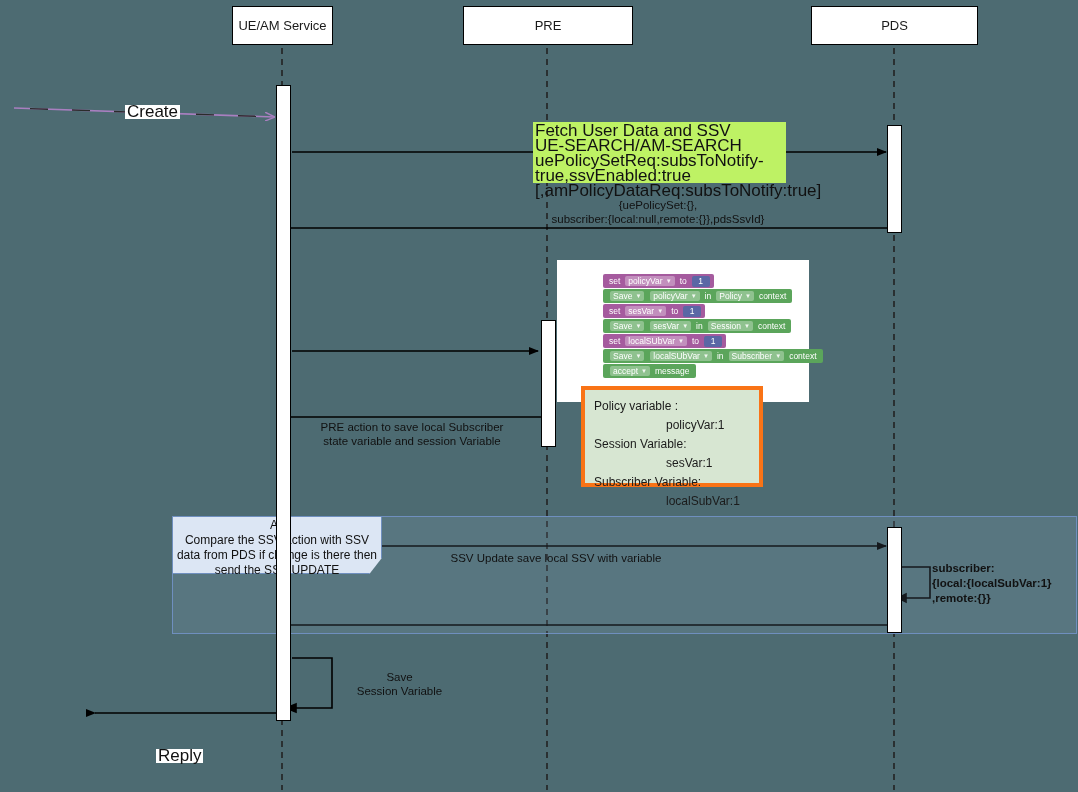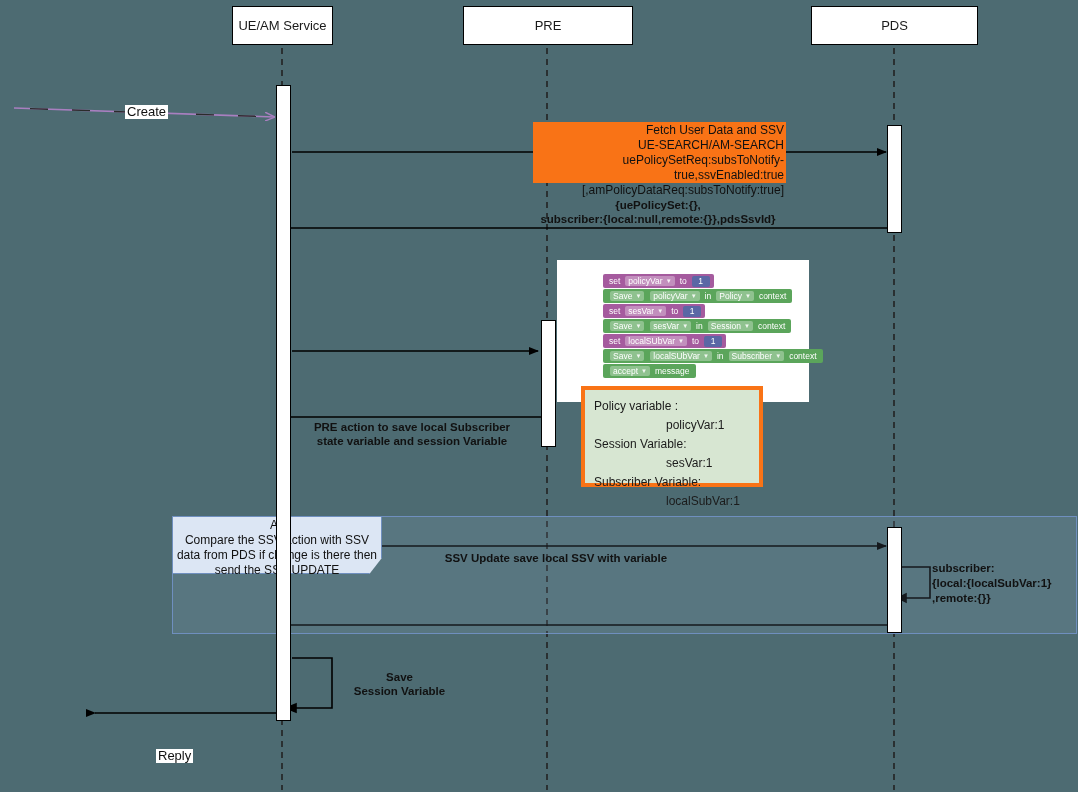--- a/index.html
+++ b/index.html
@@ -45,37 +45,37 @@
   }
 
   
   .msg-label {
     position: absolute;
     font-size: 11.5px;
     color: #111111;
     text-align: center;
     line-height: 14px;
     white-space: pre-line;
-    font-weight: bold;
+    font-weight: normal;
   }
   .msg-box {
     position: absolute;
-    background: #f97316;
-    font-size: 12px;
+    background: #bef264;
+    font-size: 17px;
     color: #111111;
-    text-align: right;
+    text-align: left;
     line-height: 15px;
     white-space: pre-line;
     padding: 1px 2px;
     box-sizing: border-box;
   }
   .msg-chip {
     position: absolute;
     background: #ffffff;
-    font-size: 13px;
+    font-size: 17px;
     color: #111111;
     padding: 0 2px;
     line-height: 14px;
   }
 
   
   .alt-frame {
     position: absolute;
     border: 1px solid #6f8fbf;
     background: rgba(160,190,225,0.13);

